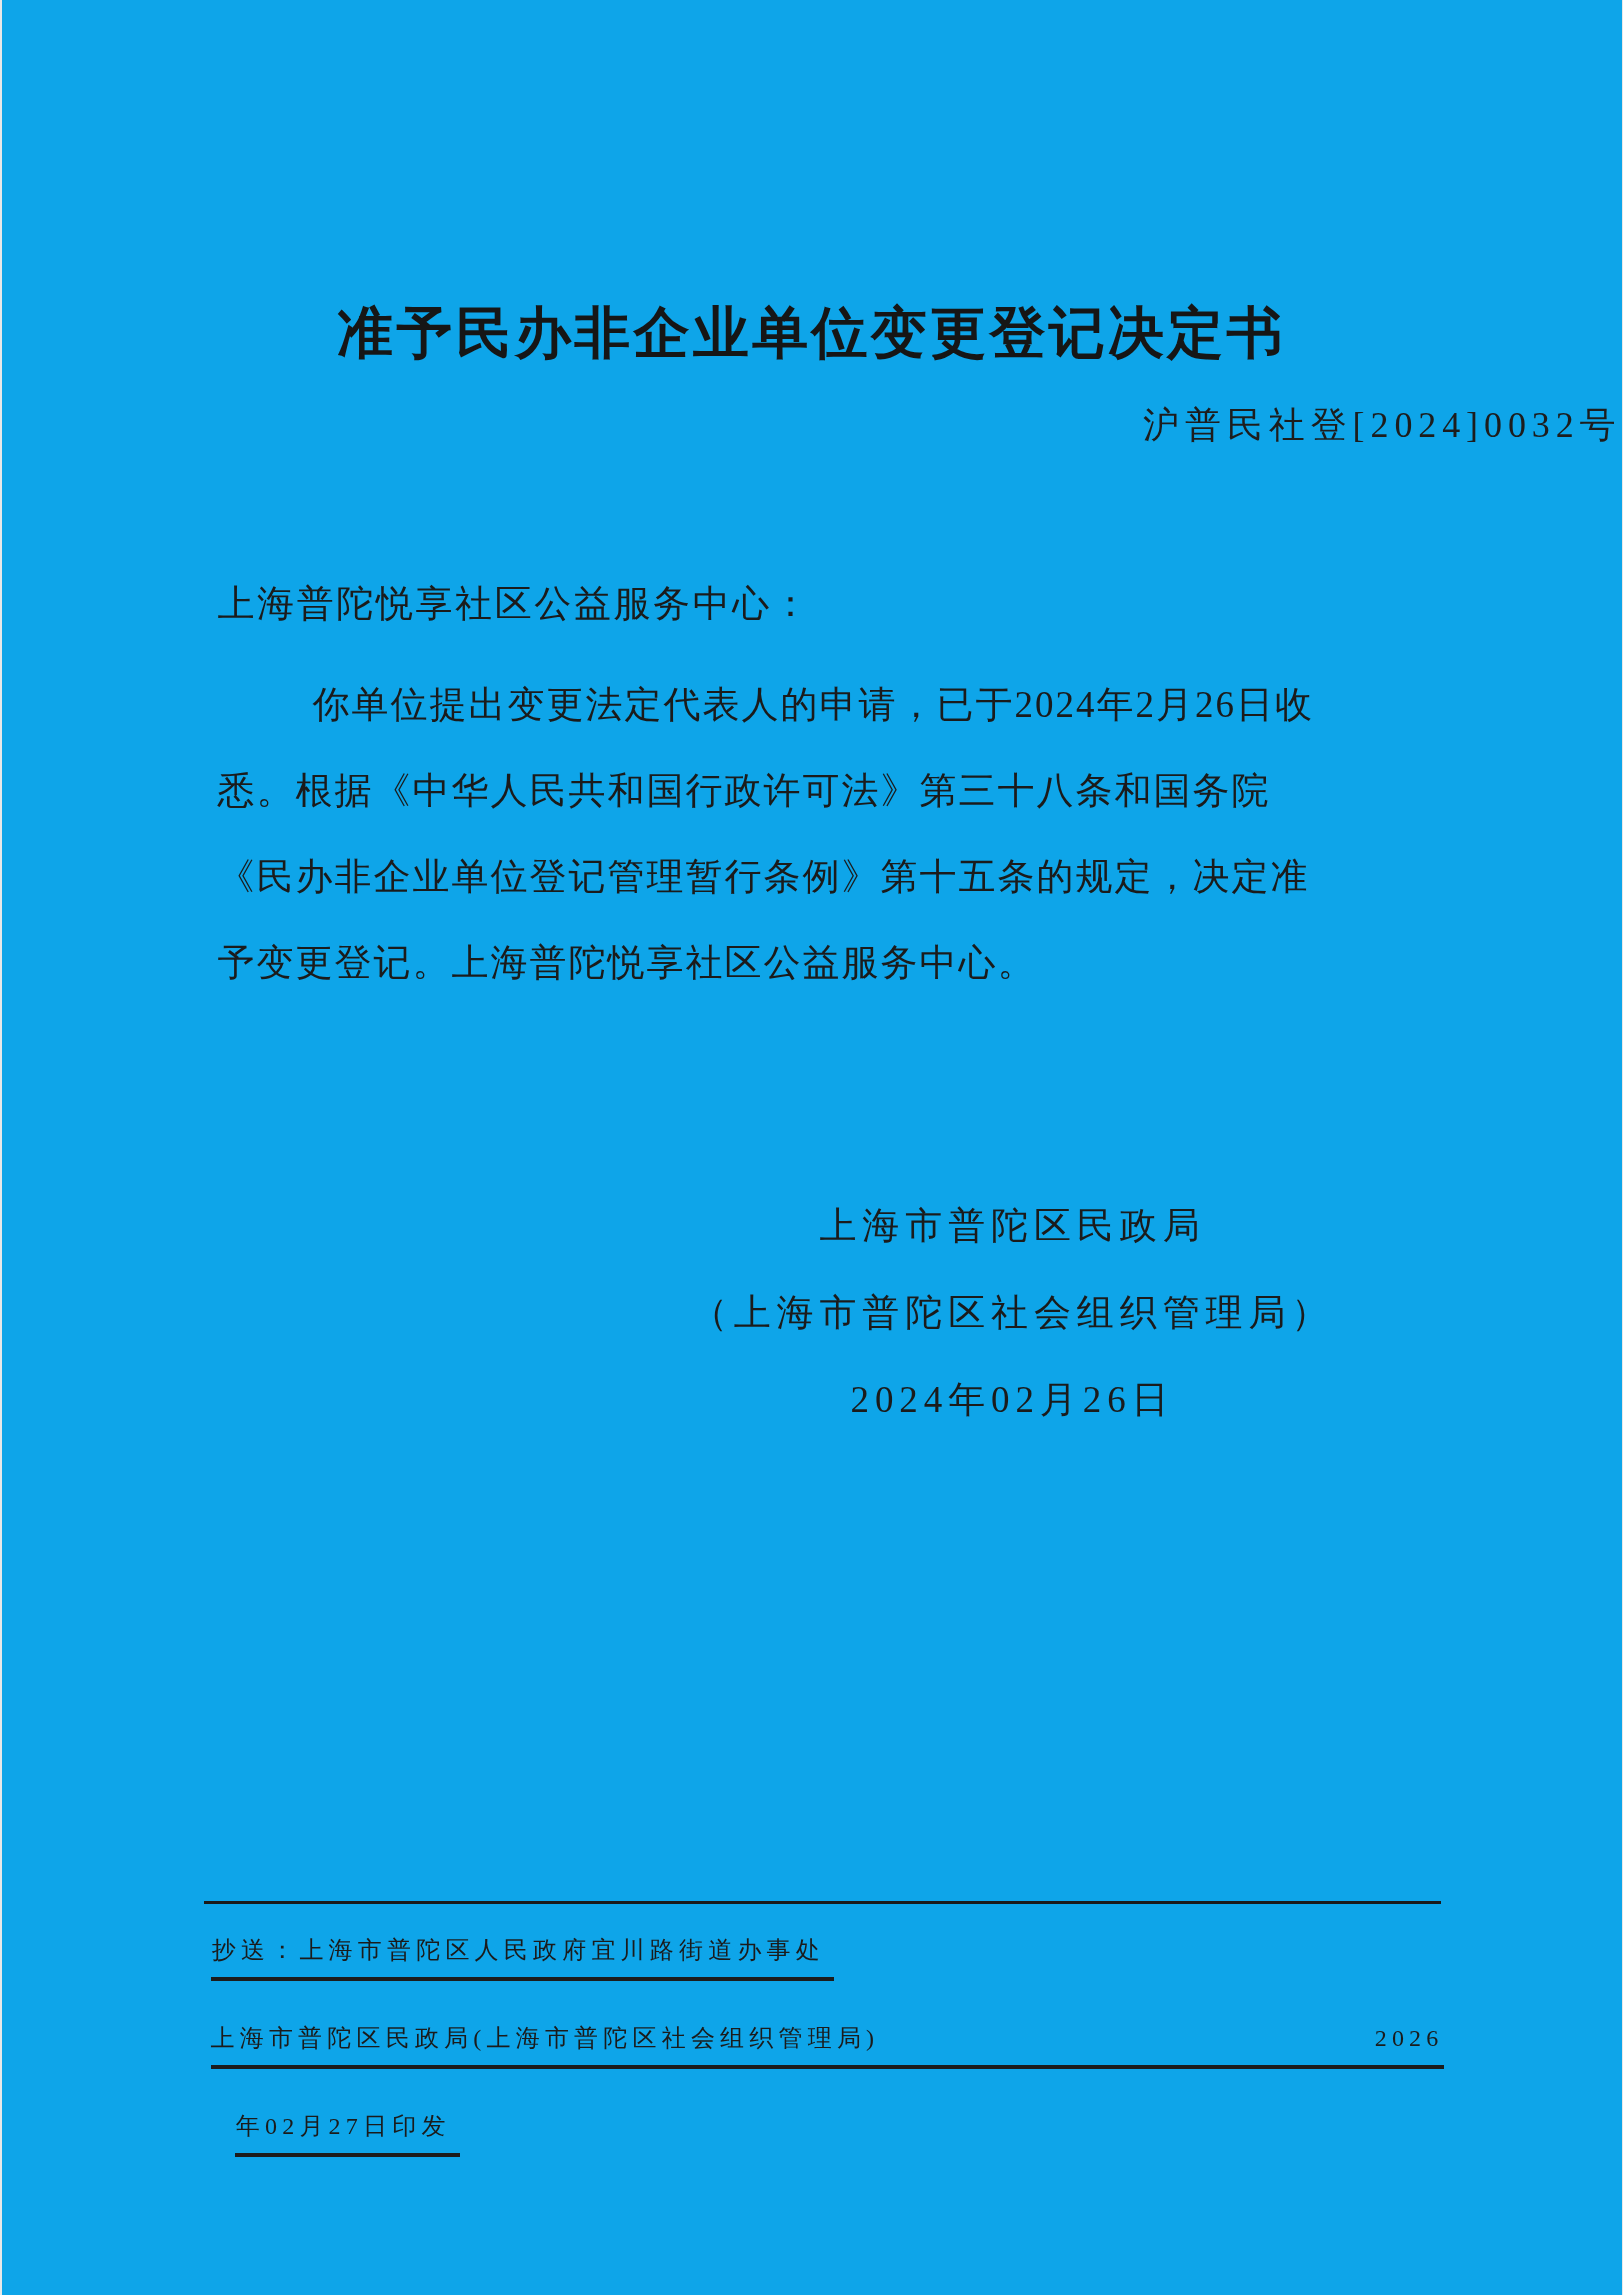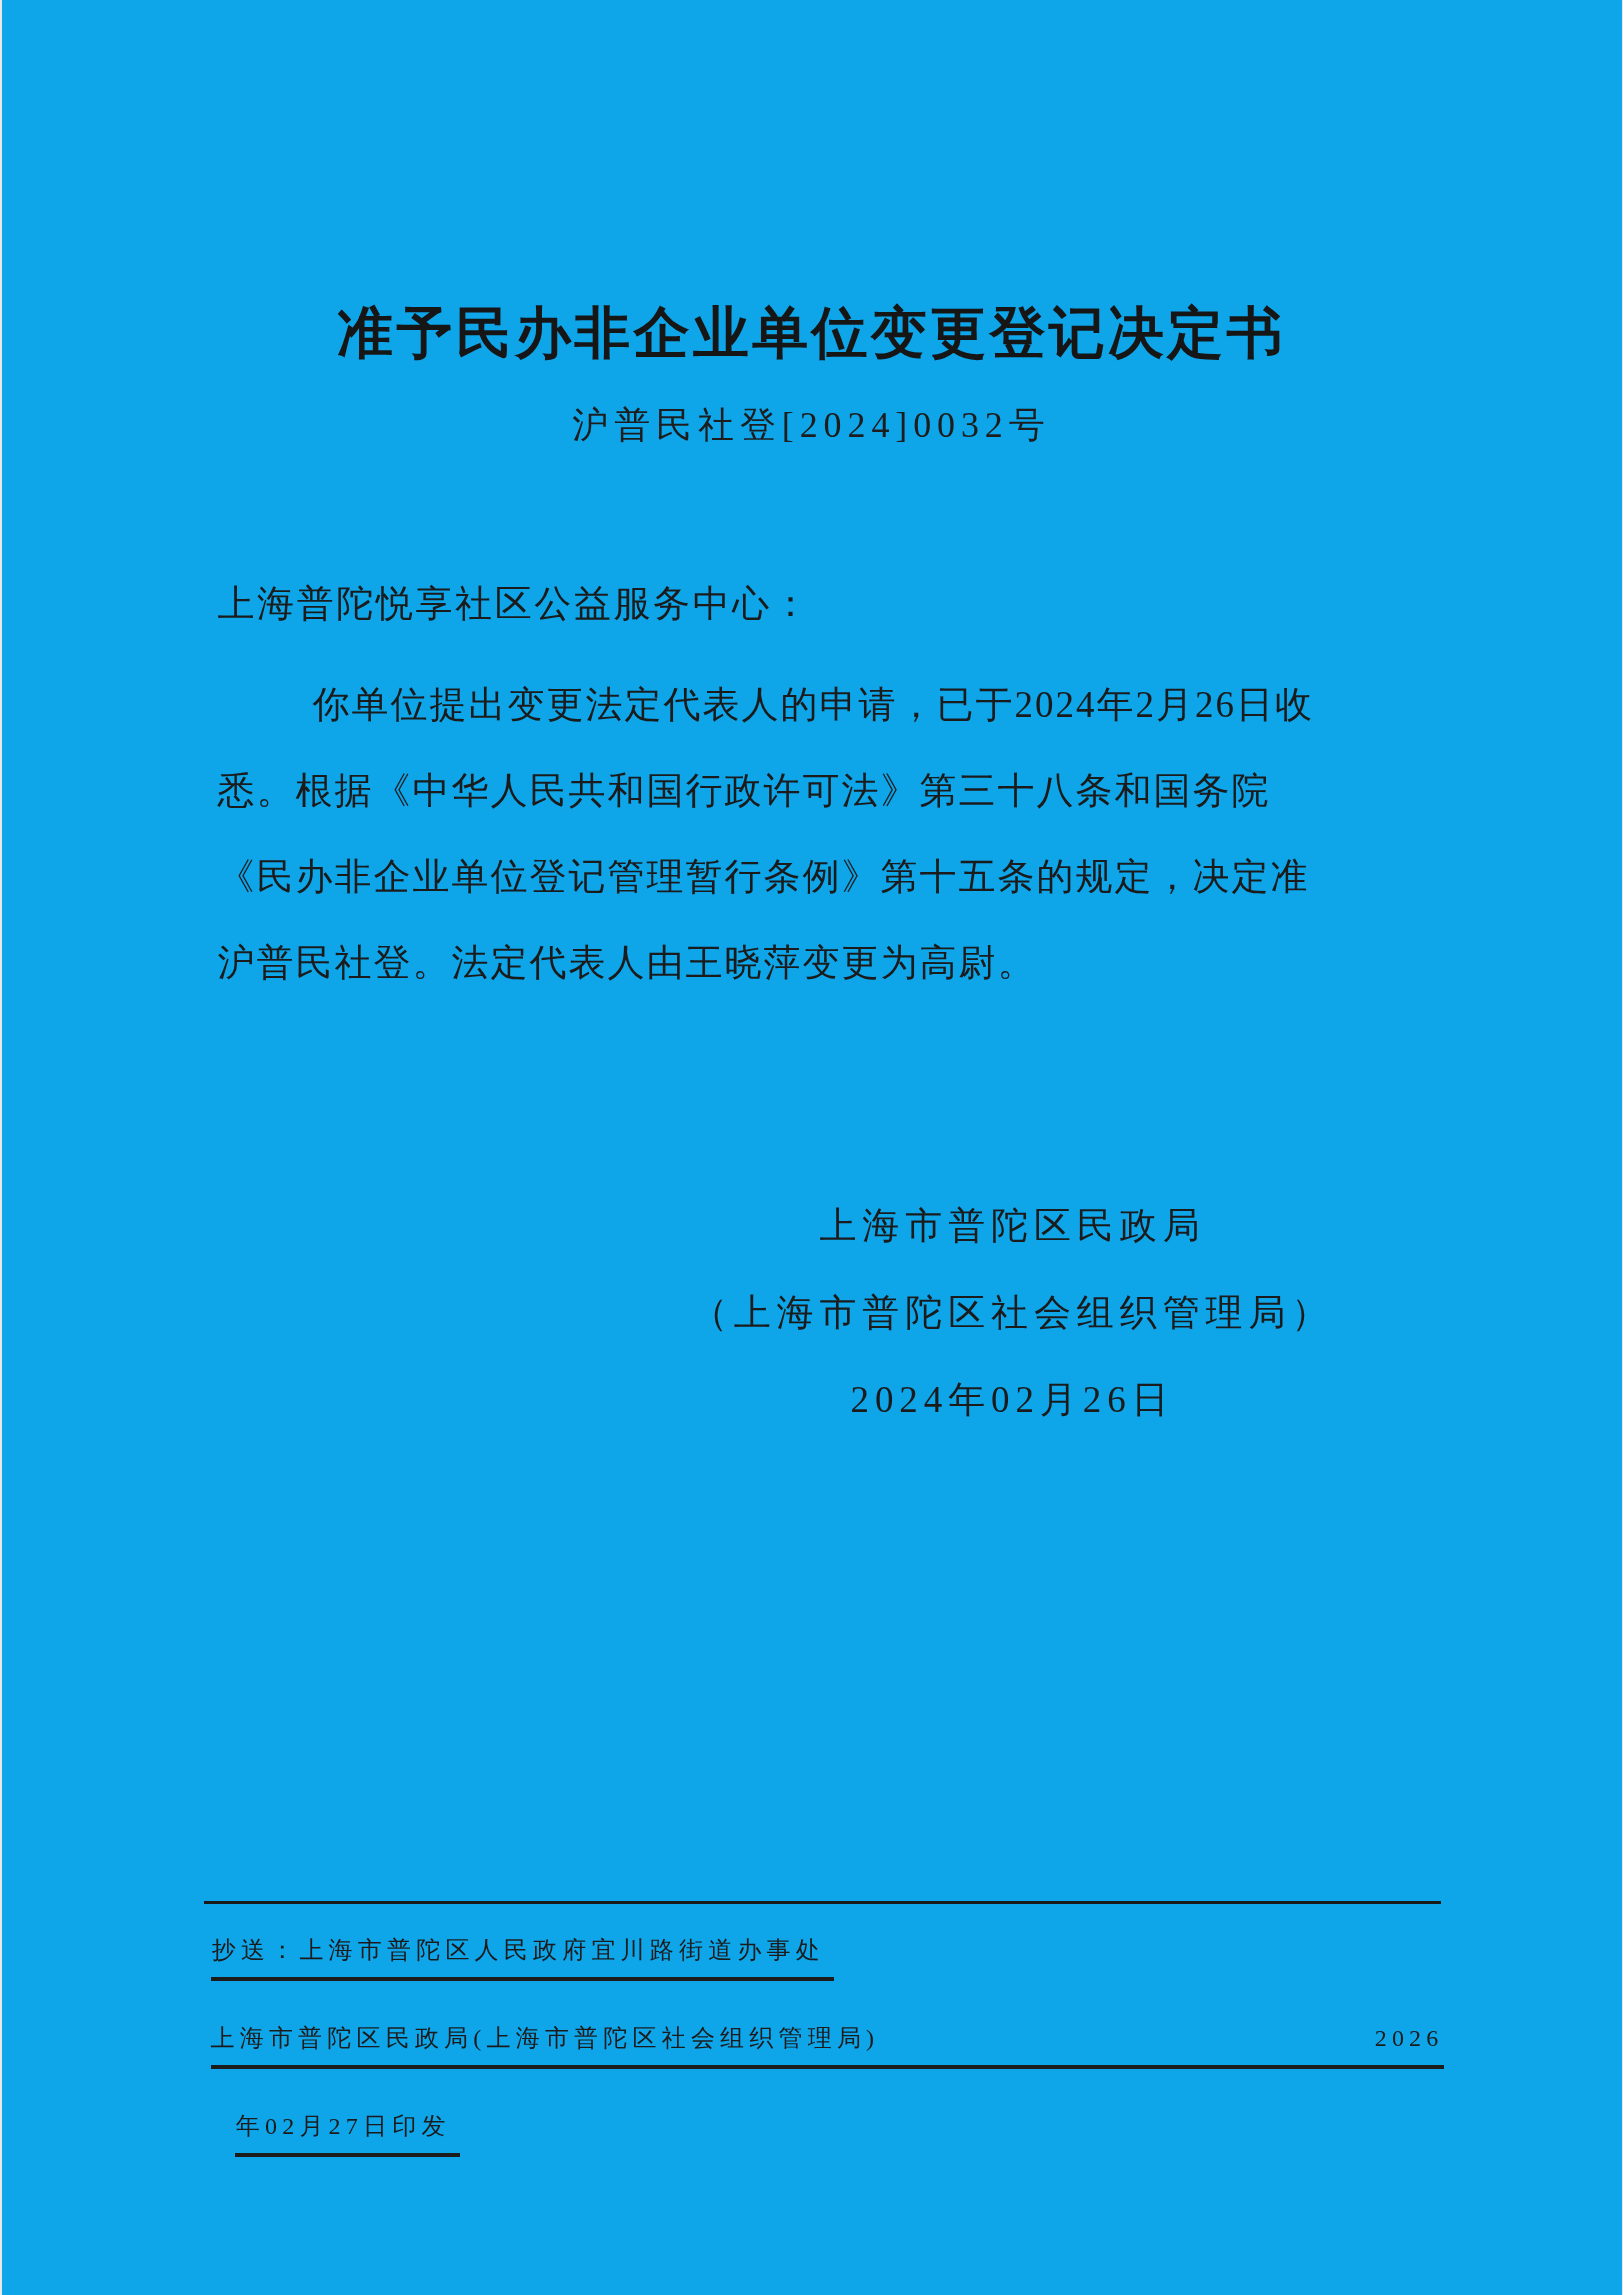--- a/index.html
+++ b/index.html
@@ -23,21 +23,21 @@
     font-size: 56px;
     font-weight: 700;
     letter-spacing: 3.3px;
     color: #161616;
   }
   .doc-number {
     position: absolute;
     top: 401px;
     left: 0;
     width: 100%;
-    text-align: center;
+    text-align: right;
     font-size: 36px;
     letter-spacing: 5.9px;
     color: #1d1d1d;
   }
   .addressee {
     position: absolute;
     top: 579px;
     left: 216px;
     font-size: 37px;
     letter-spacing: 2.6px;
@@ -110,21 +110,21 @@
   <div class="doc-title">准予民办非企业单位变更登记决定书</div>
 
   <div class="doc-number">沪普民社登[2024]0032号</div>
 
   <div class="addressee">上海普陀悦享社区公益服务中心：</div>
 
   <div class="body-block">
     <div class="body-line indent">你单位提出变更法定代表人的申请，已于2024年2月26日收</div>
     <div class="body-line">悉。根据《中华人民共和国行政许可法》第三十八条和国务院</div>
     <div class="body-line">《民办非企业单位登记管理暂行条例》第十五条的规定，决定准</div>
-    <div class="body-line">沪普民社登。法定代表人由王晓萍变更为高尉。</div>
+    <div class="body-line">予变更登记。上海普陀悦享社区公益服务中心。</div>
   </div>
 
   <div class="signature-block">
     <div class="signature-line">上海市普陀区民政局</div>
     <div class="signature-line">（上海市普陀区社会组织管理局）</div>
     <div class="signature-line">2024年02月26日</div>
   </div>
 
   <div class="footer-rule"></div>
 

